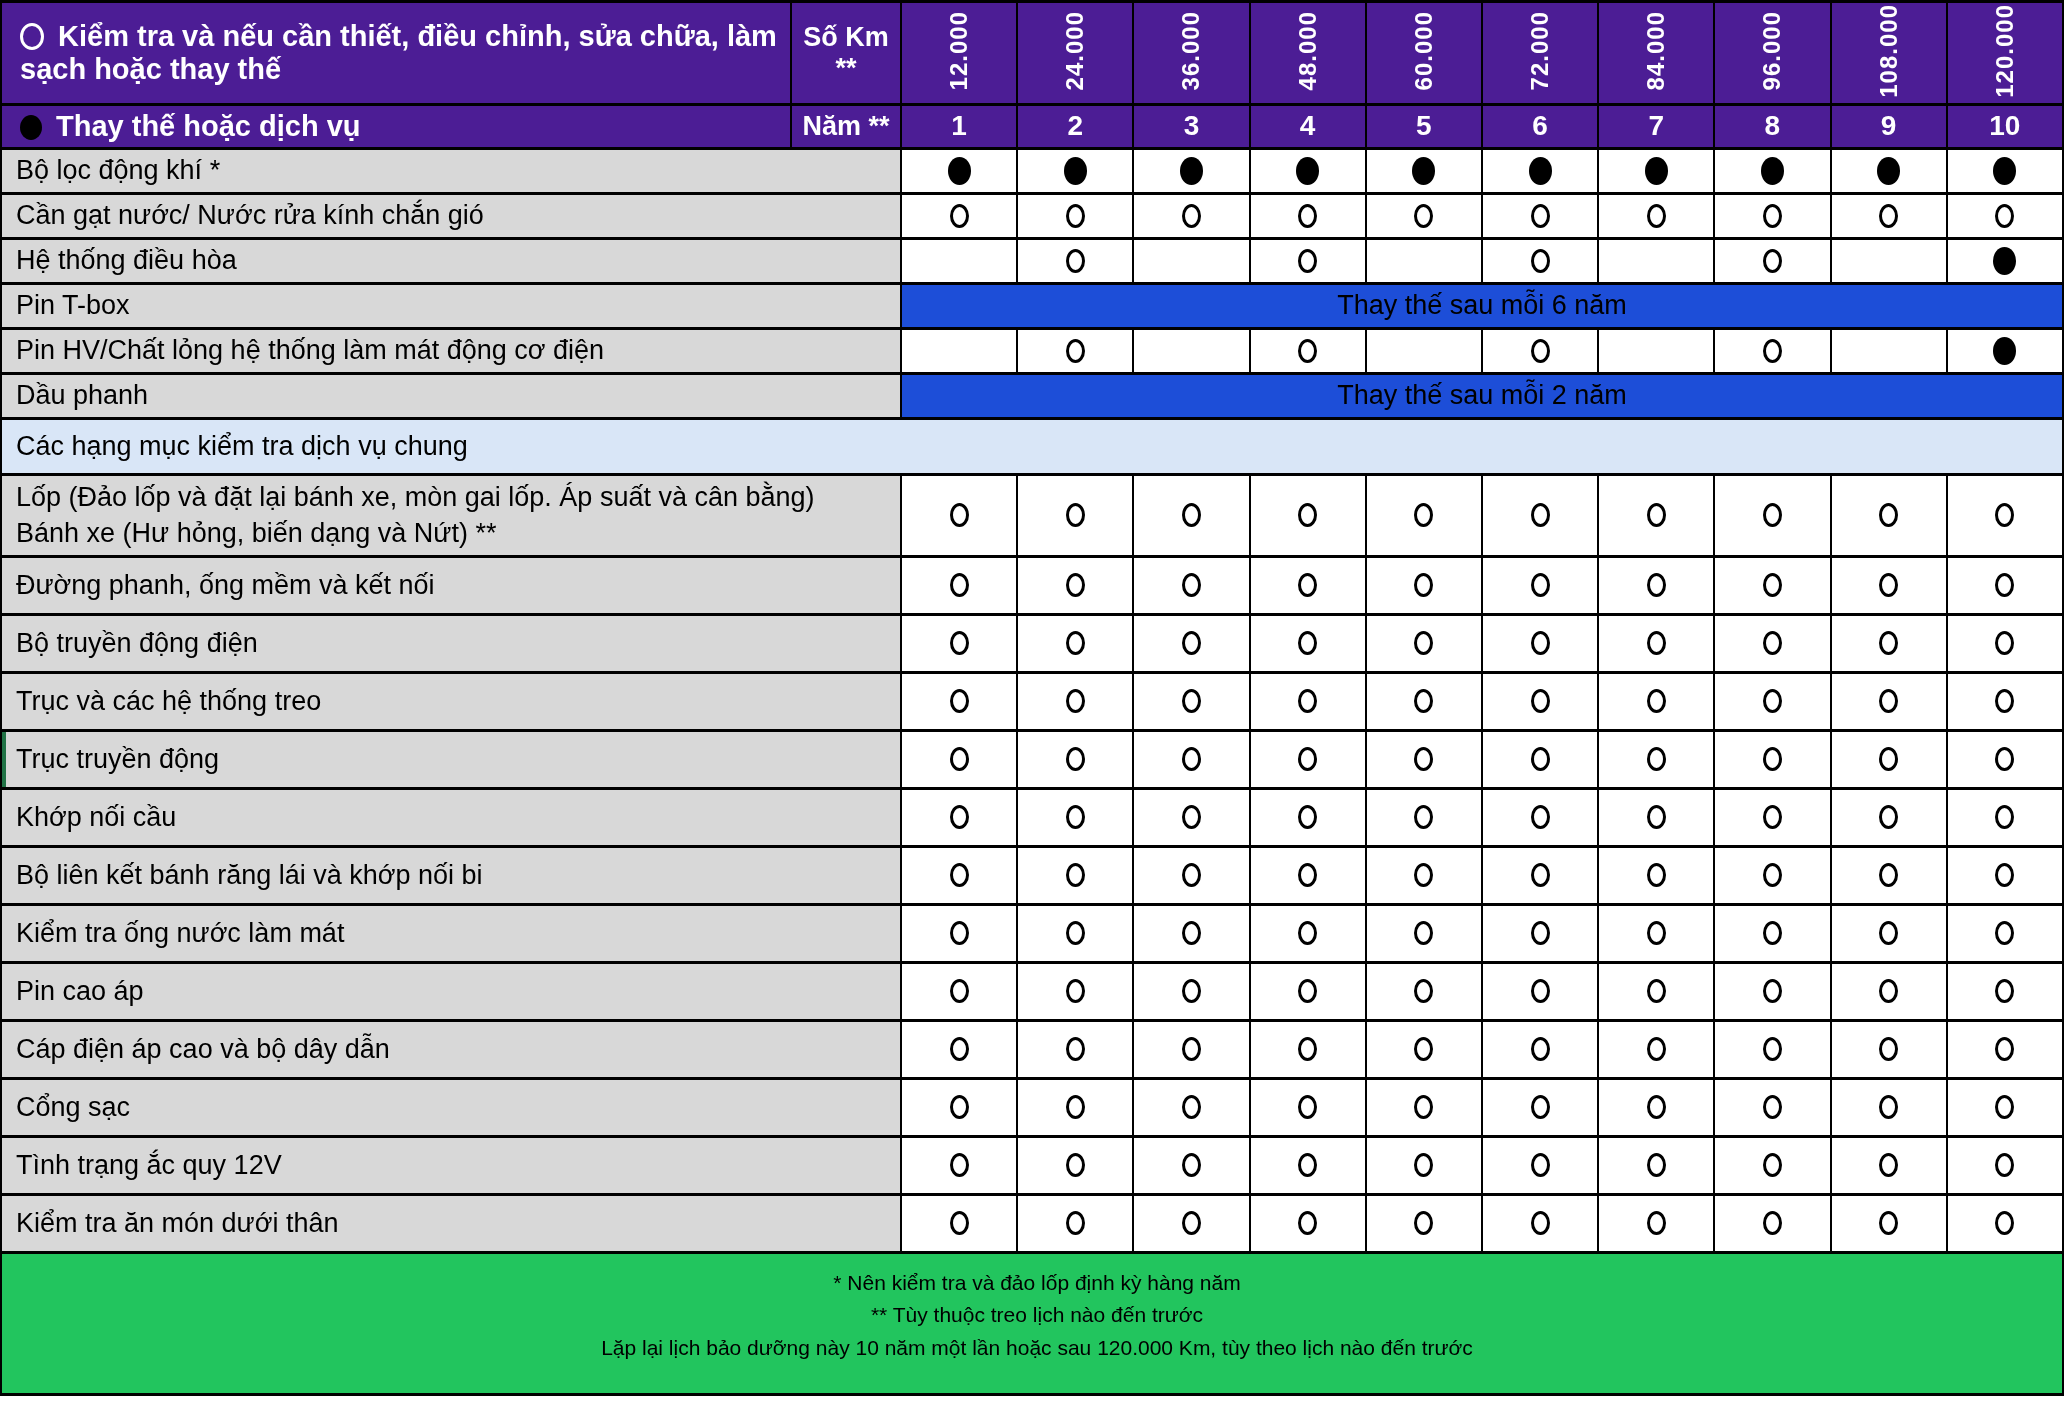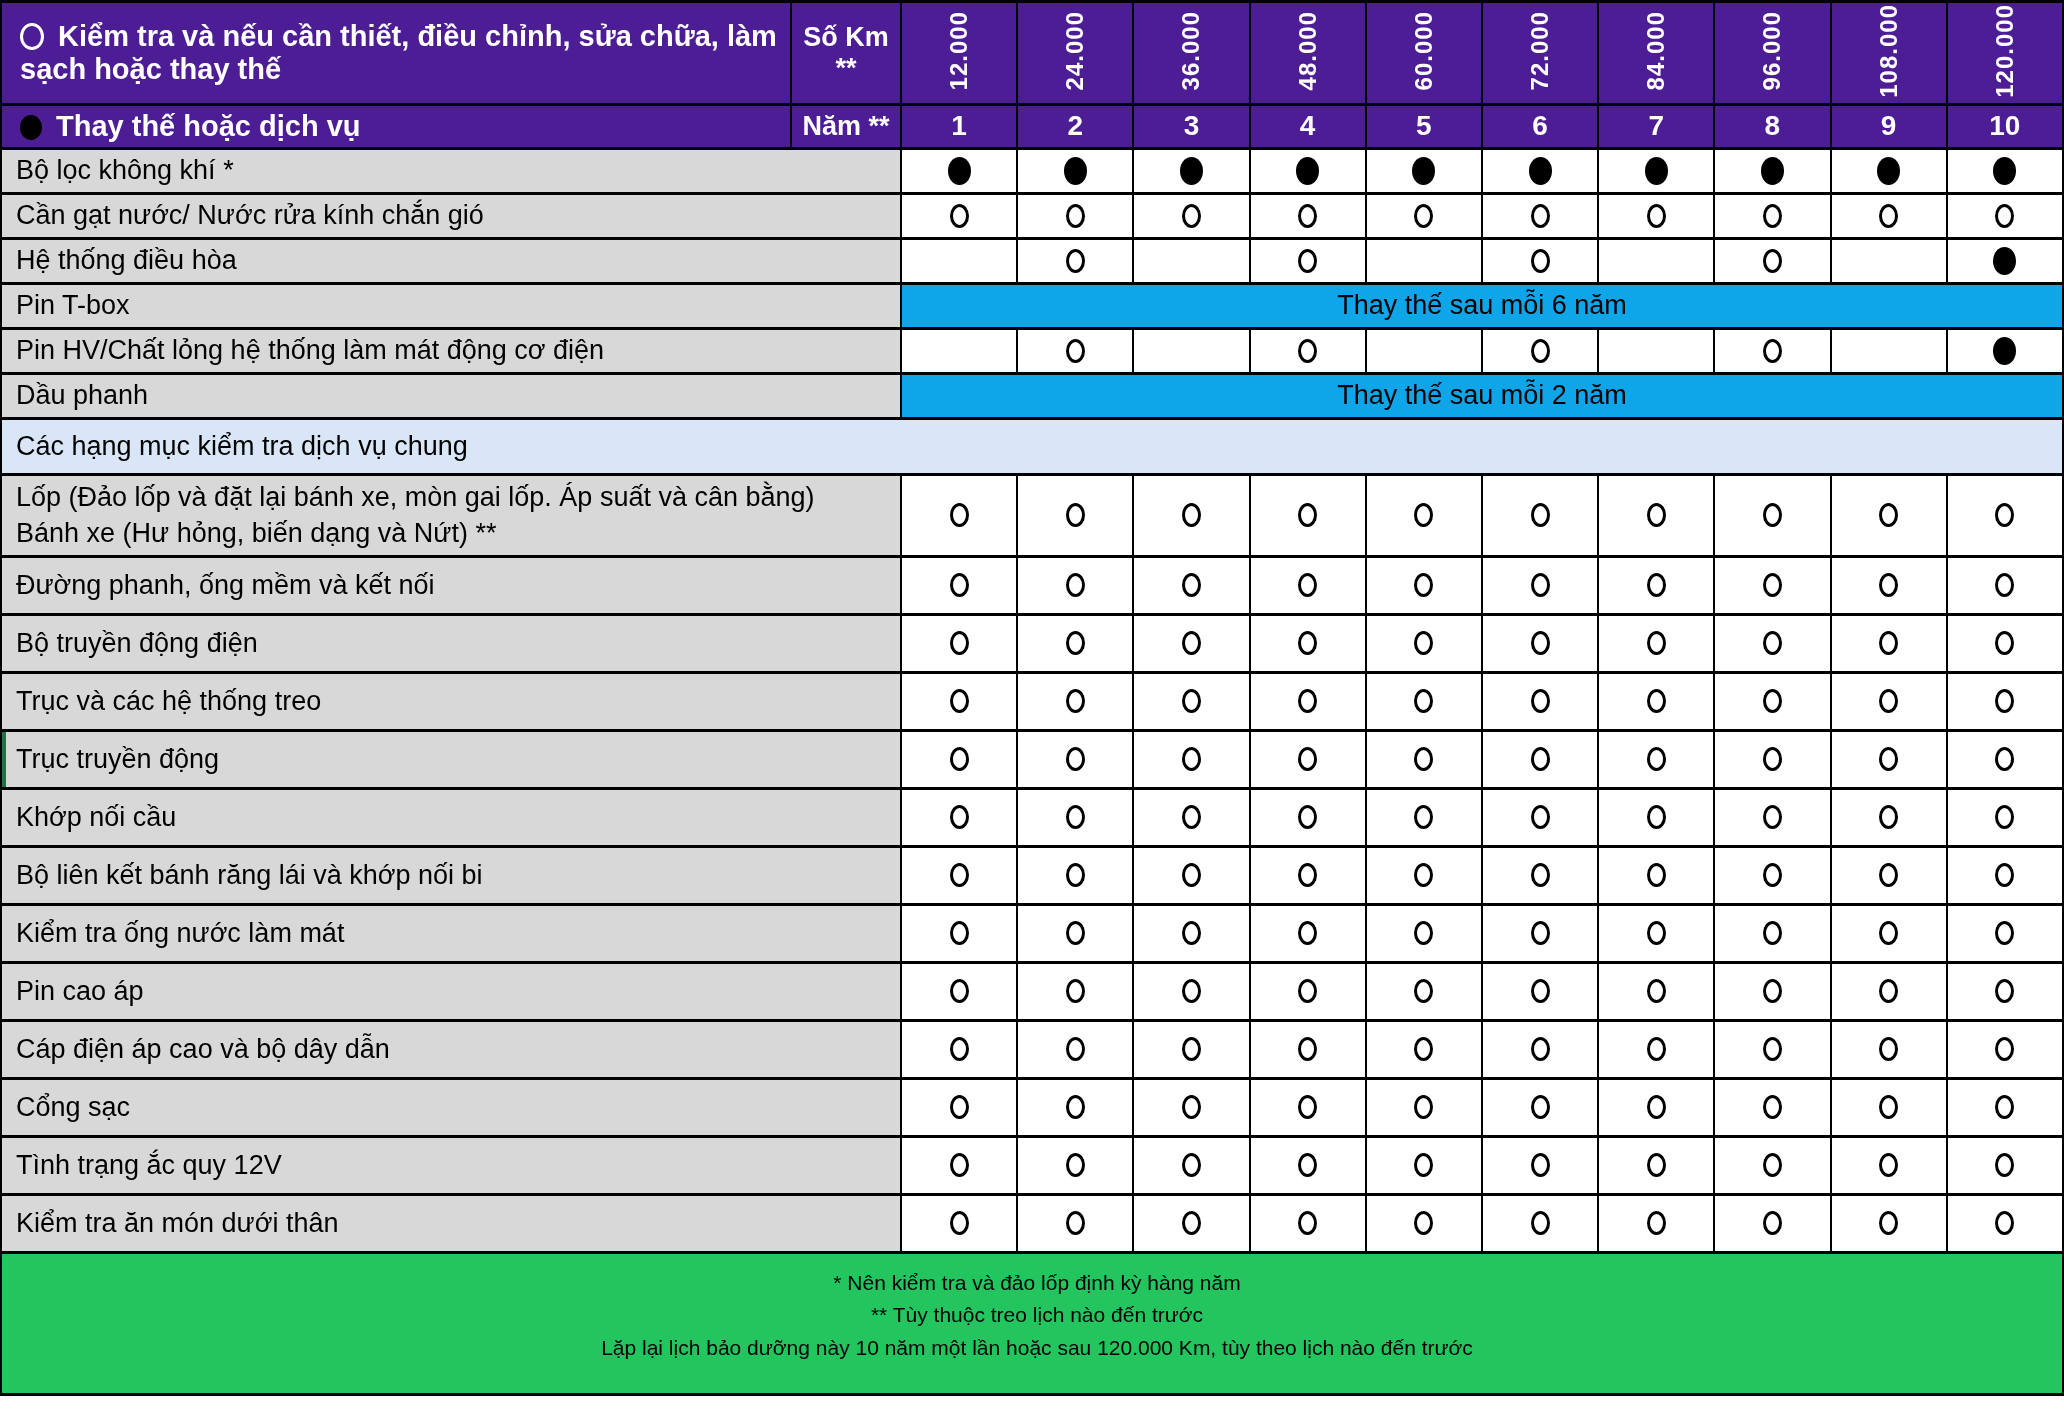--- a/index.html
+++ b/index.html
@@ -32,21 +32,21 @@
   .legend-open-icon { display: inline-block; width: 24px; height: 27px;
       border: 3px solid #ffffff; border-radius: 50%; vertical-align: -4px; margin-right: 14px; }
   .legend-filled-icon { display: inline-block; width: 22px; height: 25px;
       background: #000000; border-radius: 50%; vertical-align: -4px; margin-right: 14px; }
 
   
   .label-cell { background: #d8d8d8; font-size: 27px; padding-left: 14px; text-align: left; }
   .label-line { line-height: 1.35; }
   .section-cell { background: #d9e6f7; font-size: 27px; padding-left: 14px; text-align: left; }
   .dot-cell { background: #ffffff; text-align: center; }
-  .span-cell { background: #0ea5e9; text-align: center; font-size: 27px; }
+  .span-cell { background: #1d4ed8; text-align: center; font-size: 27px; }
 
   .c-open { display: inline-block; width: 19px; height: 24px;
       border: 3px solid #000000; border-radius: 50%; vertical-align: middle; }
   .c-filled { display: inline-block; width: 23px; height: 28px;
       background: #000000; border-radius: 50%; vertical-align: middle; }
 
   .green-edge { box-shadow: inset 4px 0 0 #217346; }
 
   
   .foot-cell { background: #22c55e; vertical-align: top; padding: 16px 0 0 10px;
@@ -96,21 +96,21 @@
         <td class="hdr year-cell">5</td>
         <td class="hdr year-cell">6</td>
         <td class="hdr year-cell">7</td>
         <td class="hdr year-cell">8</td>
         <td class="hdr year-cell">9</td>
         <td class="hdr year-cell">10</td>
       </tr>
     </thead>
   <tbody>
       <tr class="r-pre">
-        <td class="label-cell" colspan="2">Bộ lọc không khí *</td>
+        <td class="label-cell" colspan="2">Bộ lọc động khí *</td>
         <td class="dot-cell"><span class="c-filled"></span></td>
         <td class="dot-cell"><span class="c-filled"></span></td>
         <td class="dot-cell"><span class="c-filled"></span></td>
         <td class="dot-cell"><span class="c-filled"></span></td>
         <td class="dot-cell"><span class="c-filled"></span></td>
         <td class="dot-cell"><span class="c-filled"></span></td>
         <td class="dot-cell"><span class="c-filled"></span></td>
         <td class="dot-cell"><span class="c-filled"></span></td>
         <td class="dot-cell"><span class="c-filled"></span></td>
         <td class="dot-cell"><span class="c-filled"></span></td>

